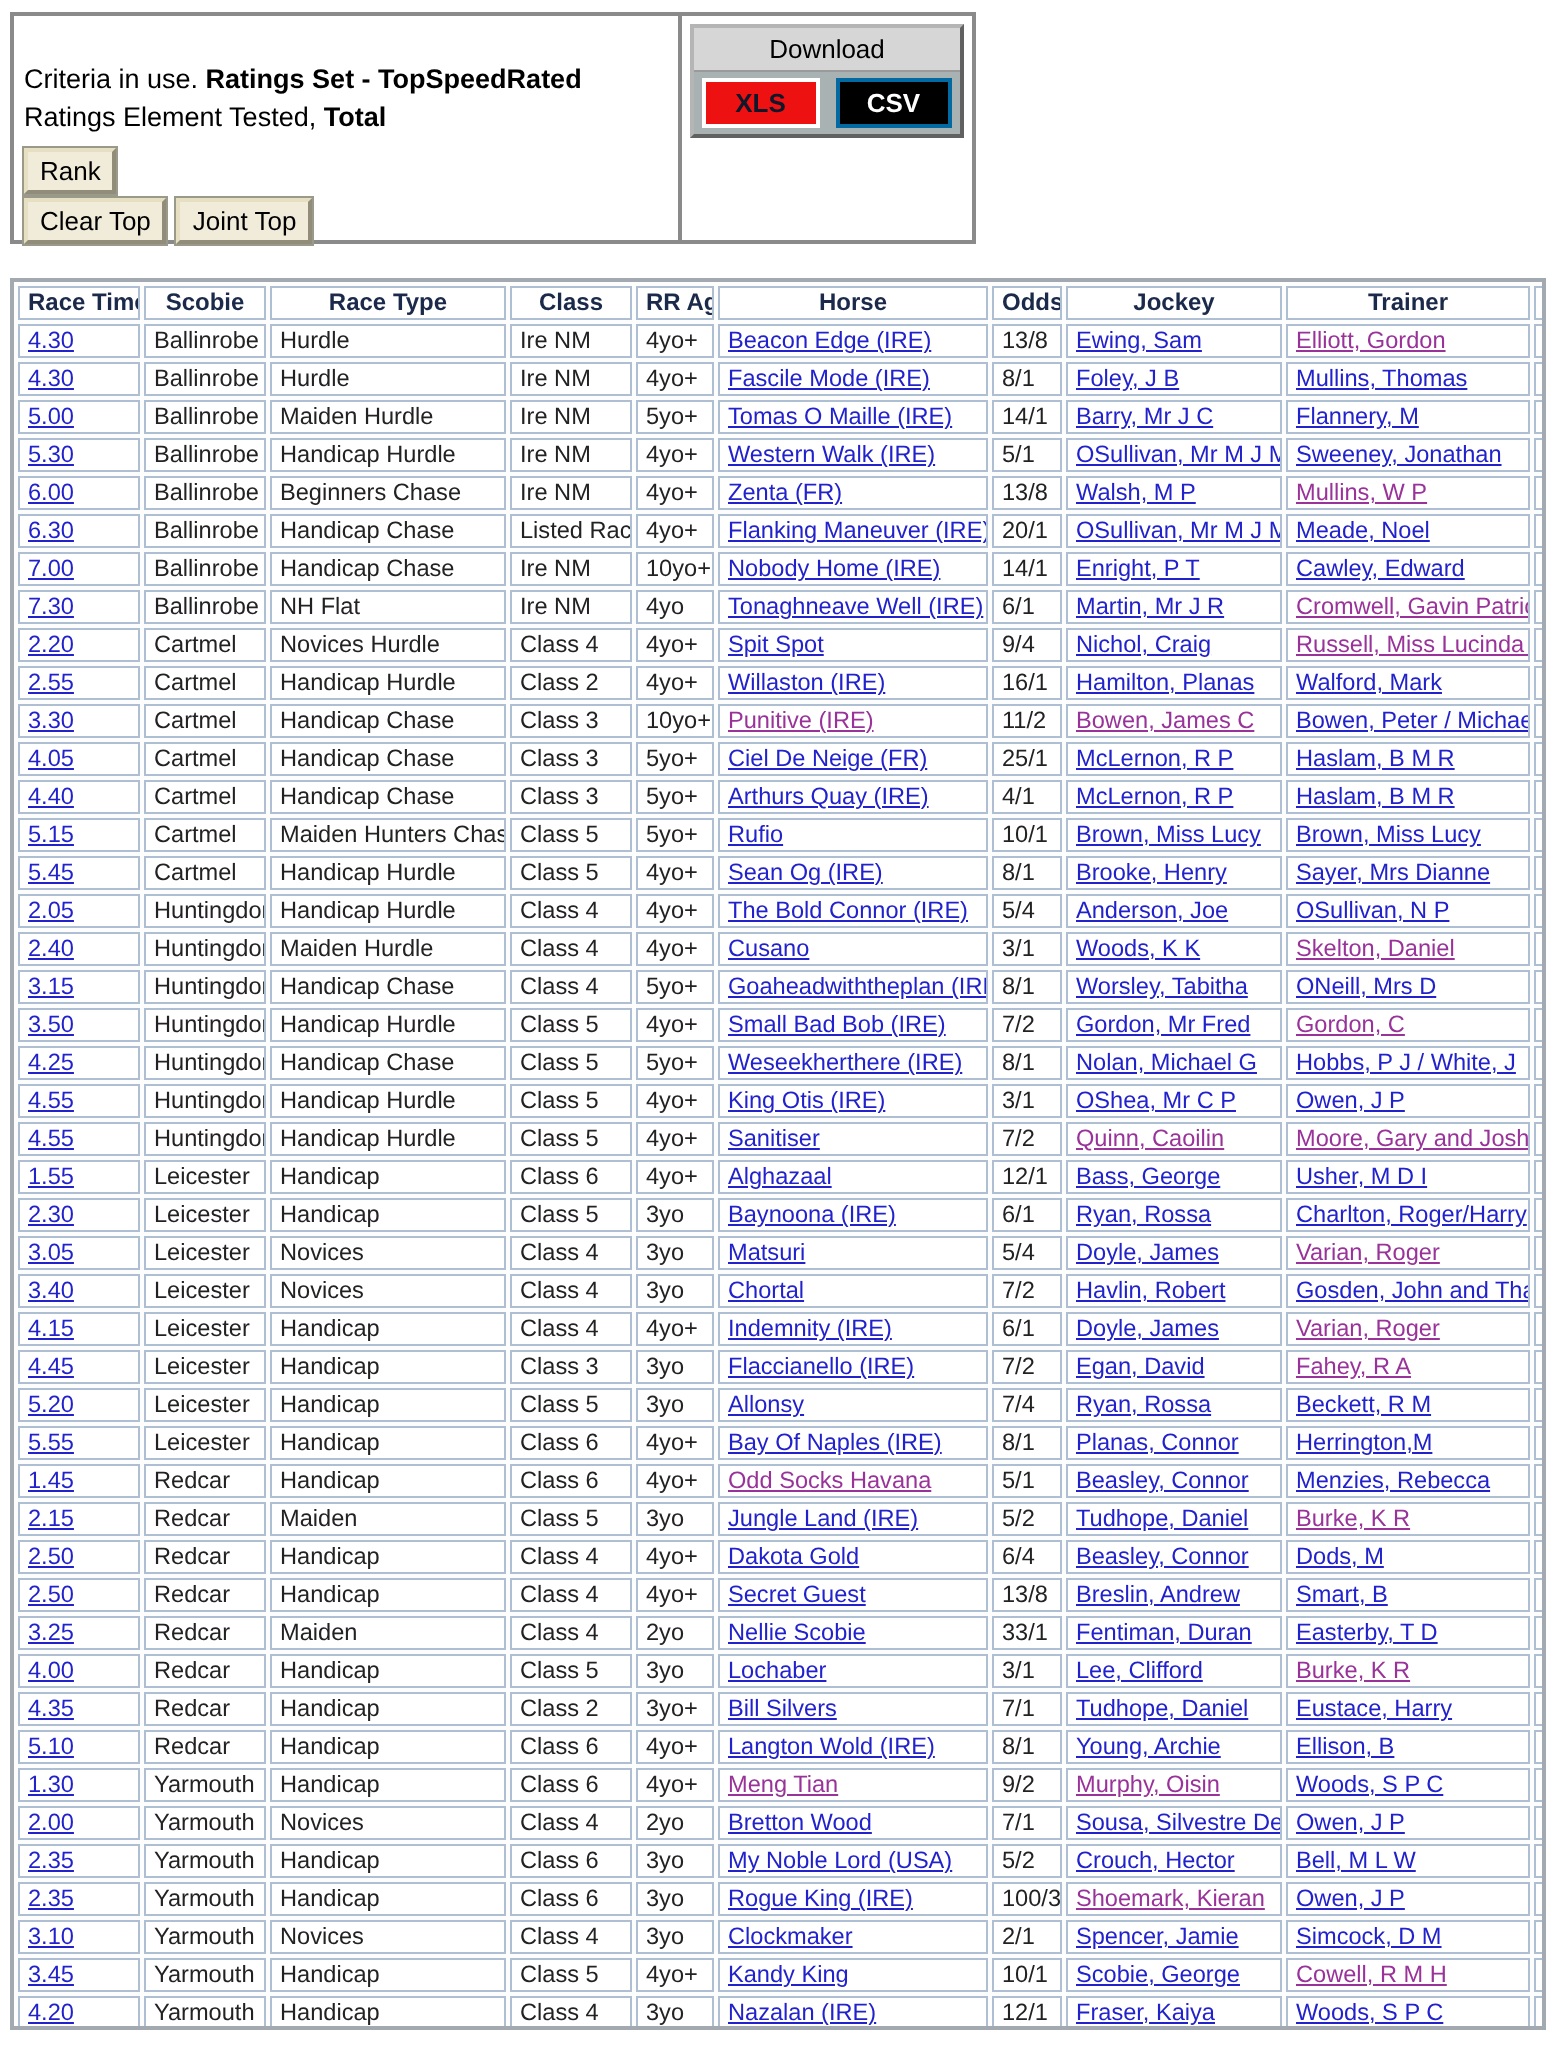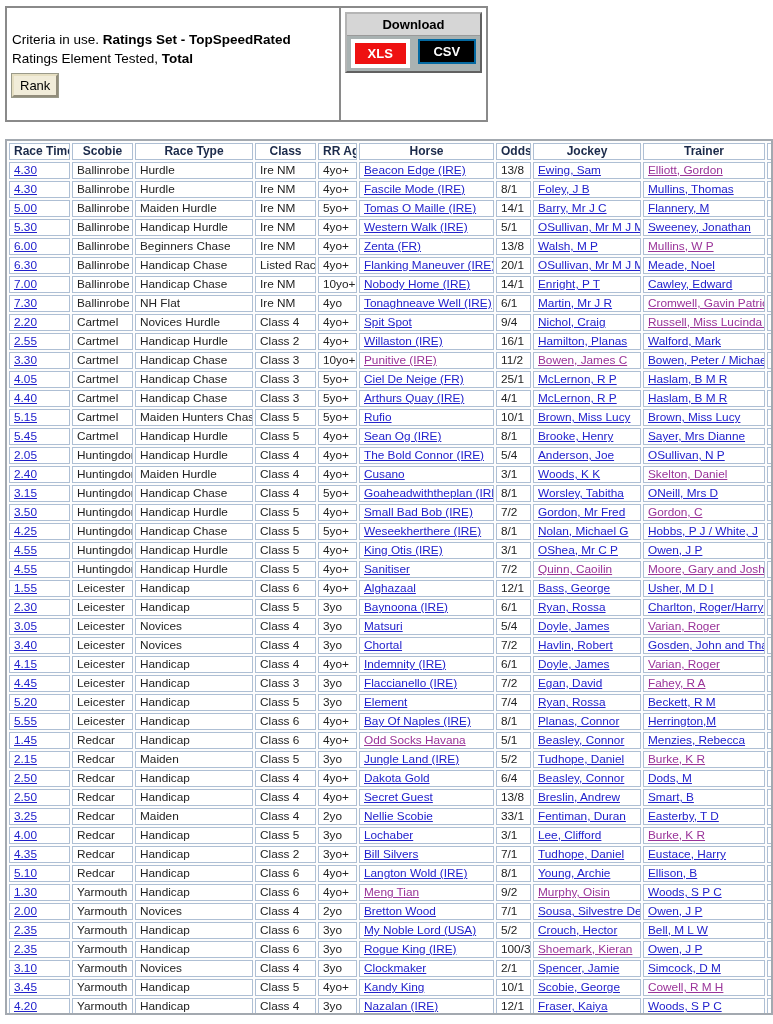--- a/index.html
+++ b/index.html
@@ -22,29 +22,29 @@
   .btn-row.r2 { top:91px; }
   .push-btn {
     background:#f1ecd9; border:2px outset #e6dfc2; outline:1px solid #9a9a8a;
     font-family:"Liberation Sans", sans-serif; font-weight:400; font-size:13px;
     padding:2px 6px; margin-right:5px; color:#000; cursor:pointer;
   }
   .dl-cell { flex:1; padding:4px; }
   .dl-table { border:2px outset #b5b5b5; }
   .dl-header {
     background:#d6d6d6; border-bottom:1px solid #9a9a9a; text-align:center;
-    font-weight:700; font-size:13px; padding:3px 0; color:#000;
+    font-weight:400; font-size:13px; padding:3px 0; color:#000;
   }
   .dl-btn-row { display:flex; background:#a9b2b2; }
   .dl-btn-wrap { flex:1; padding:3px 4px; }
   .dl-btn {
     display:block; width:100%; text-align:center; font-weight:700; font-size:13px;
     padding:3px 0; cursor:pointer; font-family:"Liberation Sans", sans-serif;
   }
-  .dl-btn.xls { background:#ee1111; color:#ffffff; border:4px solid #ffffff; }
+  .dl-btn.xls { background:#ee1111; color:#0f172a; border:2px solid #ffffff; }
   .dl-btn.csv { background:#000; color:#fff; border:2px solid #0369a1; }
 
   
   .table-outer {
     position:absolute; left:5px; top:139px; width:768px; height:876px;
     overflow:hidden; border:2px solid #a3a9b0; background:#fdfdfd;
   }
   table.grid {
     border-collapse:separate; border-spacing:2px; table-layout:fixed;
     width:802px; font-size:12px;
@@ -65,20 +65,23 @@
 <body>
 
 <div class="top-wrap" data-name="criteria-panel">
   <div class="criteria-cell" data-name="criteria-cell">
     <div class="criteria-text" data-name="criteria-text">
       <span data-name="criteria-line1-prefix">Criteria in use. </span><b data-name="criteria-ratings-set">Ratings Set - TopSpeedRated</b><br>
       <span data-name="criteria-line2-prefix">Ratings Element Tested, </span><b data-name="criteria-element-tested">Total</b>
     </div>
     <div class="btn-row r1">
       <button class="push-btn" data-name="rank-button">Rank</button>
+    </div>
+    <div class="btn-row r2">
+      <button class="push-btn" data-name="clear-top-button">Clear Top</button><button class="push-btn" data-name="joint-top-button">Joint Top</button>
     </div>
   </div>
   <div class="dl-cell" data-name="download-cell">
     <div class="dl-table" data-name="download-panel">
       <div class="dl-header" data-name="download-title">Download</div>
       <div class="dl-btn-row">
         <div class="dl-btn-wrap">
             <button class="dl-btn xls" data-name="download-xls-button">XLS</button>
           </div>
         <div class="dl-btn-wrap">
@@ -453,21 +456,21 @@
           <td data-name="jockey-cell"><a data-name="jockey-link">Egan, David</a></td>
           <td data-name="trainer-cell"><a data-name="trainer-link" class="v">Fahey, R A</a></td>
           <td data-name="extra-cell">S</td>
         </tr>
         <tr data-name="table-row">
           <td data-name="race-time-cell"><a data-name="race-time-link">5.20</a></td>
           <td data-name="track-cell">Leicester</td>
           <td data-name="race-type-cell">Handicap</td>
           <td data-name="class-cell">Class 5</td>
           <td data-name="rr-age-cell">3yo</td>
-          <td data-name="horse-cell"><a data-name="horse-link">Element</a></td>
+          <td data-name="horse-cell"><a data-name="horse-link">Allonsy</a></td>
           <td data-name="odds-cell">7/4</td>
           <td data-name="jockey-cell"><a data-name="jockey-link">Ryan, Rossa</a></td>
           <td data-name="trainer-cell"><a data-name="trainer-link">Beckett, R M</a></td>
           <td data-name="extra-cell">S</td>
         </tr>
         <tr data-name="table-row">
           <td data-name="race-time-cell"><a data-name="race-time-link">5.55</a></td>
           <td data-name="track-cell">Leicester</td>
           <td data-name="race-type-cell">Handicap</td>
           <td data-name="class-cell">Class 6</td>

